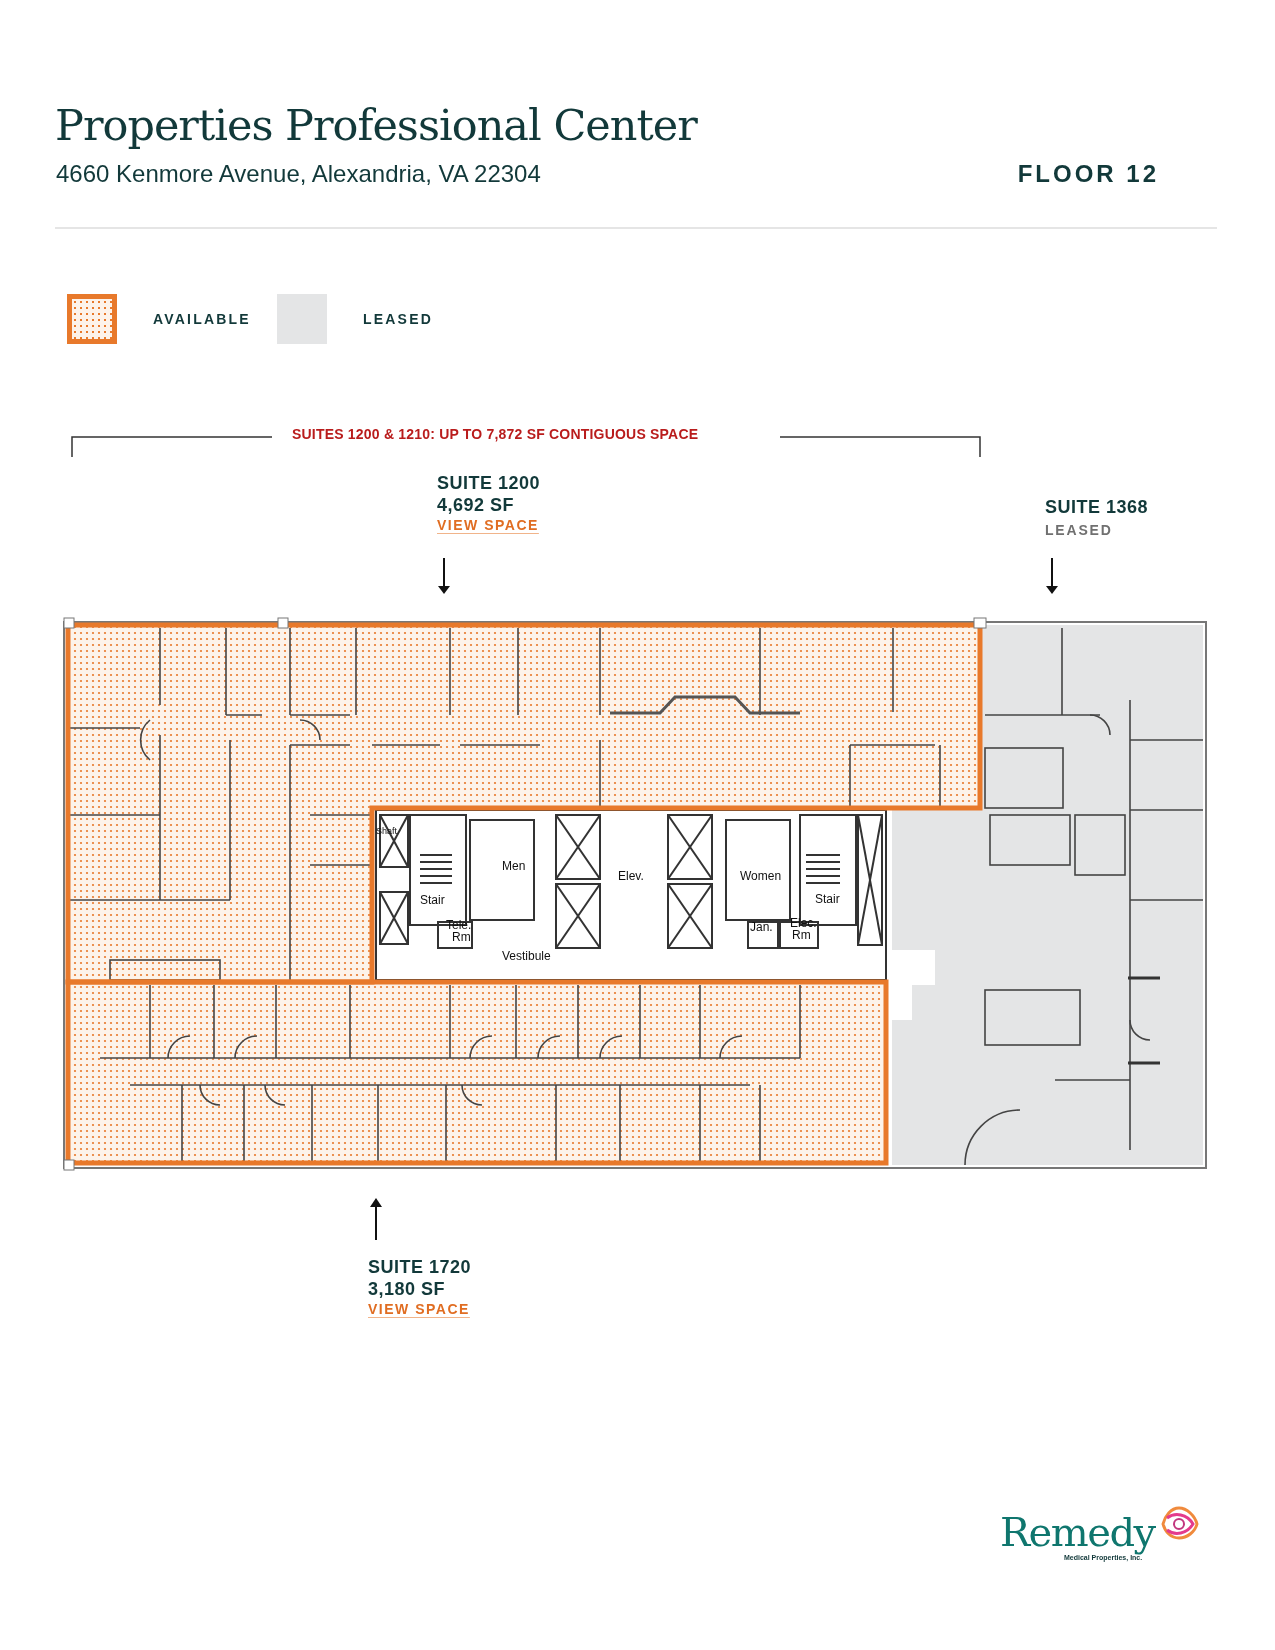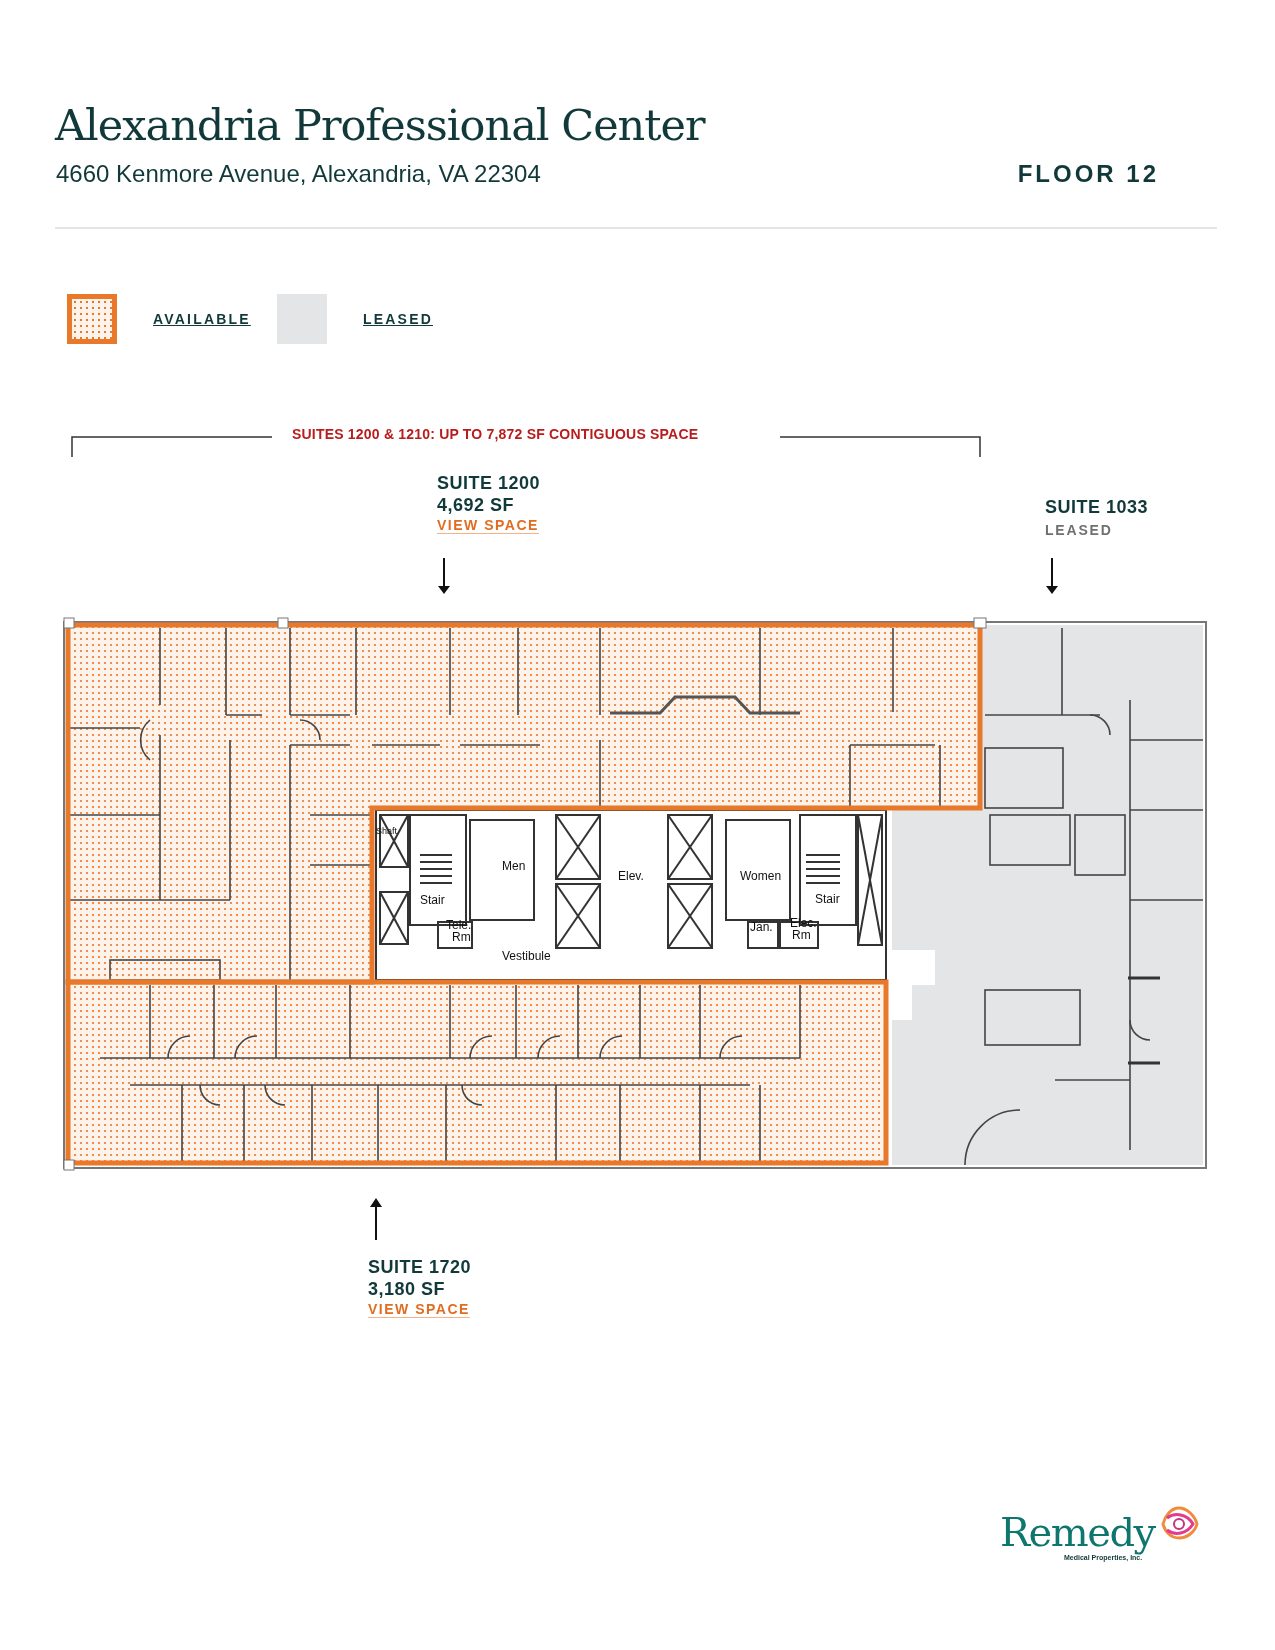--- a/index.html
+++ b/index.html
@@ -1,41 +1,41 @@
 <!DOCTYPE html>
 <html><head>
 <meta charset="utf-8">
 <style>
   html, body { margin: 0; padding: 0; background: #ffffff; }
   body { width: 1275px; height: 1650px; position: relative; overflow: hidden; font-family: "Liberation Sans", sans-serif; color: #123a3a; }
   .title { position: absolute; left: 55px; top: 100px; font-family: "DejaVu Serif", "Liberation Serif", serif; font-size: 43px; letter-spacing: -1px; color: #12393a; margin: 0; font-weight: normal; }
   .address { position: absolute; left: 56px; top: 160px; font-size: 24px; color: #12393a; letter-spacing: 0; text-align: center; }
   .floor { position: absolute; right: 116px; top: 160px; font-size: 24px; font-weight: bold; letter-spacing: 3px; color: #12393a; }
   .rule { position: absolute; left: 55px; top: 227px; width: 1162px; height: 2px; background: #e5e5e5; }
-  .legend-item { position: absolute; top: 294px; display: flex; align-items: center; text-decoration: underline; }
+  .legend-item { position: absolute; top: 294px; display: flex; align-items: center; }
   .swatch { width: 50px; height: 50px; box-sizing: border-box; }
   .swatch.available { border: 5px solid #e8792b; background-color: #fdf3ea; background-image: radial-gradient(#e8792b 1.2px, transparent 1.4px); background-size: 6px 6px; }
   .swatch.leased { background: #e4e5e6; }
   .legend-label { margin-left: 36px; font-size: 14px; font-weight: bold; letter-spacing: 2.2px; color: #12393a; }
   .bracket-label { position: absolute; left: 292px; top: 426px; font-size: 14px; font-weight: bold; color: #b91c1c; letter-spacing: 0.2px; }
   .suite-label { position: absolute; }
   .suite-name { font-size: 18px; font-weight: bold; color: #12393a; letter-spacing: 0.5px; line-height: 22px; }
   .suite-size { font-size: 18px; font-weight: bold; color: #12393a; letter-spacing: 0.5px; line-height: 22px; }
   .suite-link { display: inline-block; font-size: 14px; font-weight: bold; color: #e06d22; letter-spacing: 1.5px; text-decoration: underline; text-underline-offset: 3px; text-decoration-color: #f1b48a; cursor: pointer; }
   .suite-status { margin-top: 4px; font-size: 14px; font-weight: bold; color: #707070; letter-spacing: 1.8px; }
   .plan { position: absolute; left: 0; top: 0; }
   .room-label { font-family: "Liberation Sans", sans-serif; font-size: 12px; fill: #111; }
   .logo { position: absolute; left: 1000px; top: 1512px; }
   .logo-word { font-family: "DejaVu Serif", "Liberation Serif", serif; font-size: 40px; color: #0f766e; letter-spacing: -1.5px; line-height: 40px; }
   .logo-sub { font-size: 7px; font-weight: bold; color: #12393a; margin-left: 64px; margin-top: 2px; }
 </style>
 </head>
 <body>
 
-<h1 class="title">Alexandria Professional Center</h1>
+<h1 class="title">Properties Professional Center</h1>
 <div class="address">4660 Kenmore Avenue, Alexandria, VA 22304</div>
 <div class="floor">FLOOR 12</div>
 <div class="rule"></div>
 
 <div class="legend-item" style="left:67px;">
   <div class="swatch available"></div>
   <div class="legend-label">AVAILABLE</div>
 </div>
 <div class="legend-item" style="left:277px;">
   <div class="swatch leased"></div>
@@ -227,21 +227,21 @@
 
 <div class="bracket-label">SUITES 1200 &amp; 1210:  UP TO 7,872 SF CONTIGUOUS SPACE</div>
 
 <div class="suite-label" style="left:437px; top:472px;">
   <div class="suite-name">SUITE 1200</div>
   <div class="suite-size">4,692 SF</div>
   <a class="suite-link">VIEW SPACE</a>
 </div>
 
 <div class="suite-label" style="left:1045px; top:496px;">
-  <div class="suite-name">SUITE 1033</div>
+  <div class="suite-name">SUITE 1368</div>
   <div class="suite-status">LEASED</div>
 </div>
 
 <div class="suite-label" style="left:368px; top:1256px;">
   <div class="suite-name">SUITE 1720</div>
   <div class="suite-size">3,180 SF</div>
   <a class="suite-link">VIEW SPACE</a>
 </div>
 
 <div class="logo">

